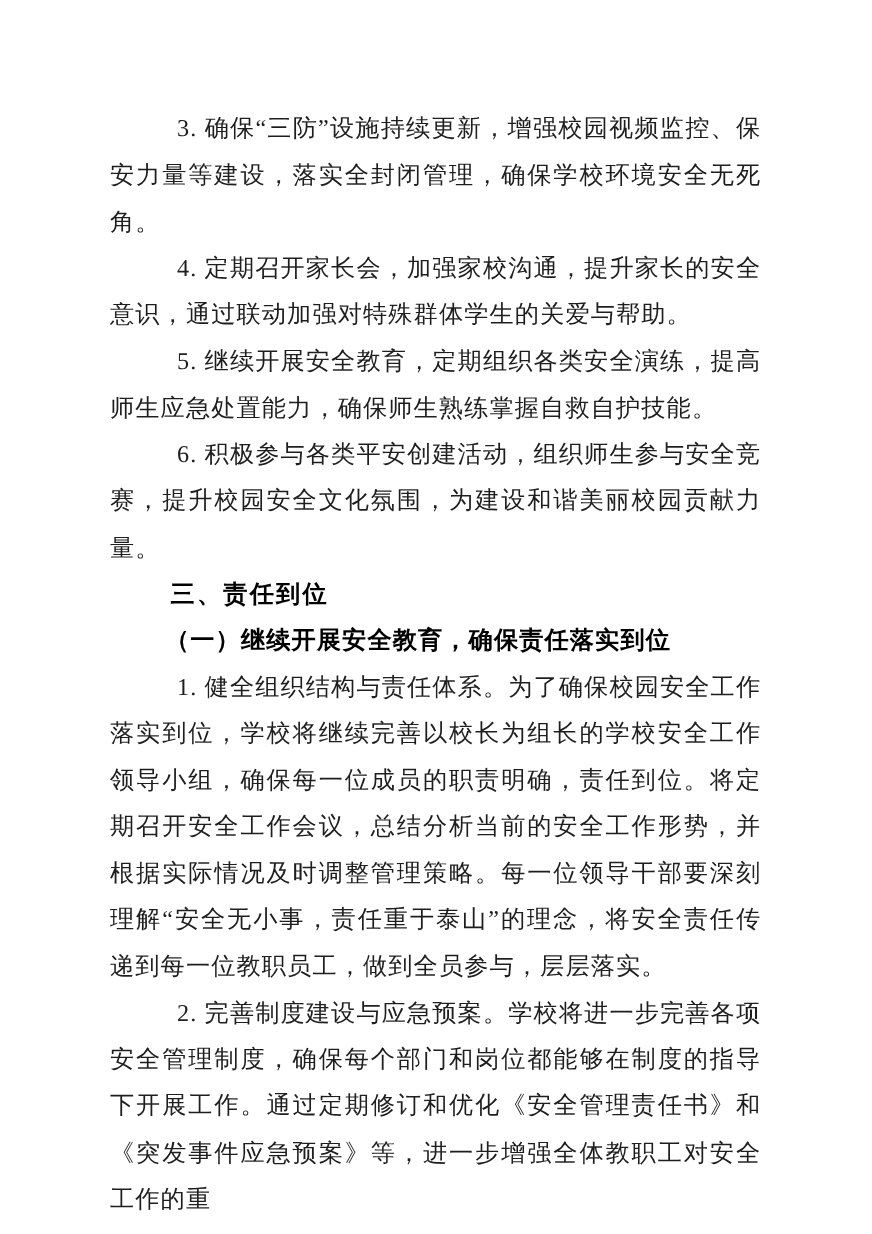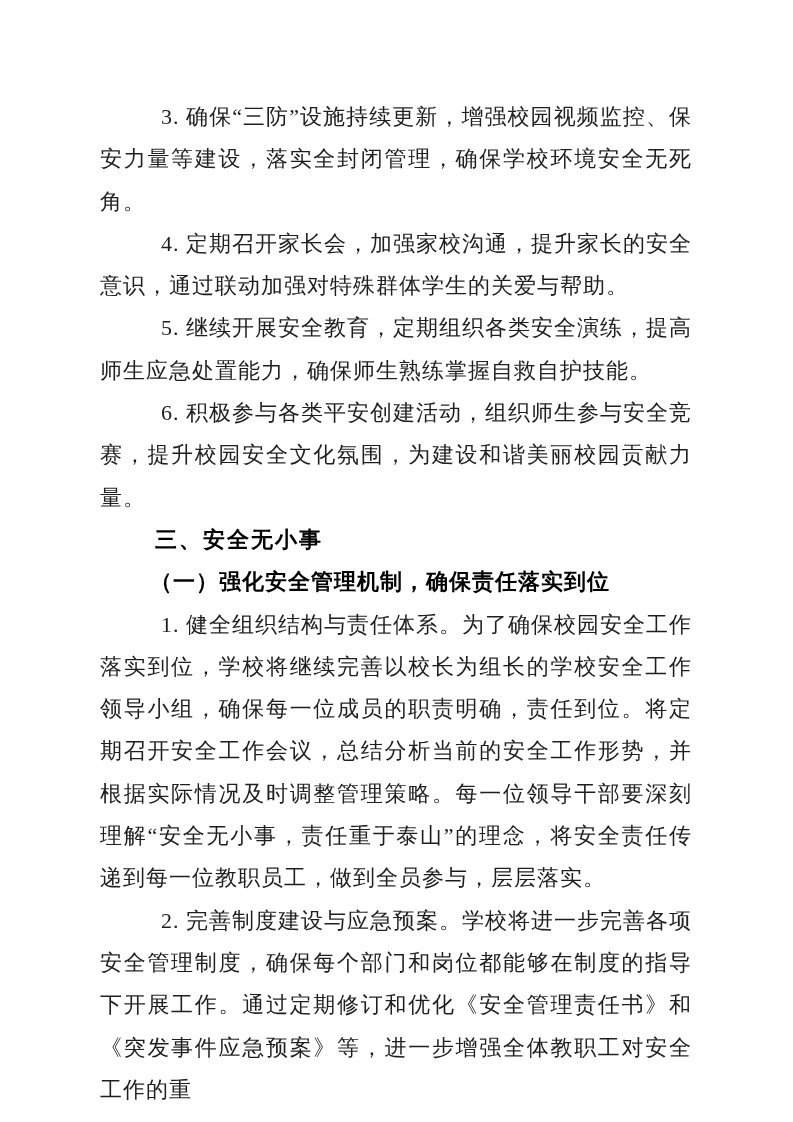--- a/index.html
+++ b/index.html
@@ -53,18 +53,18 @@
 </style>
 </head>
 <body>
 
 <div class="page">
   <div class="content">
     <p class="para">3. 确保“三防”设施持续更新，增强校园视频监控、保安力量等建设，落实全封闭管理，确保学校环境安全无死角。</p>
     <p class="para">4. 定期召开家长会，加强家校沟通，提升家长的安全意识，通过联动加强对特殊群体学生的关爱与帮助。</p>
     <p class="para">5. 继续开展安全教育，定期组织各类安全演练，提高师生应急处置能力，确保师生熟练掌握自救自护技能。</p>
     <p class="para">6. 积极参与各类平安创建活动，组织师生参与安全竞赛，提升校园安全文化氛围，为建设和谐美丽校园贡献力量。</p>
-    <p class="heading-1">三、安全无小事</p>
-    <p class="heading-2">（一）强化安全管理机制，确保责任落实到位</p>
+    <p class="heading-1">三、责任到位</p>
+    <p class="heading-2">（一）继续开展安全教育，确保责任落实到位</p>
     <p class="para">1. 健全组织结构与责任体系。为了确保校园安全工作落实到位，学校将继续完善以校长为组长的学校安全工作领导小组，确保每一位成员的职责明确，责任到位。将定期召开安全工作会议，总结分析当前的安全工作形势，并根据实际情况及时调整管理策略。每一位领导干部要深刻理解“安全无小事，责任重于泰山”的理念，将安全责任传递到每一位教职员工，做到全员参与，层层落实。</p>
     <p class="para">2. 完善制度建设与应急预案。学校将进一步完善各项安全管理制度，确保每个部门和岗位都能够在制度的指导下开展工作。通过定期修订和优化《安全管理责任书》和《突发事件应急预案》等，进一步增强全体教职工对安全工作的重</p>
   </div>
 </div>
 
 </body></html>

